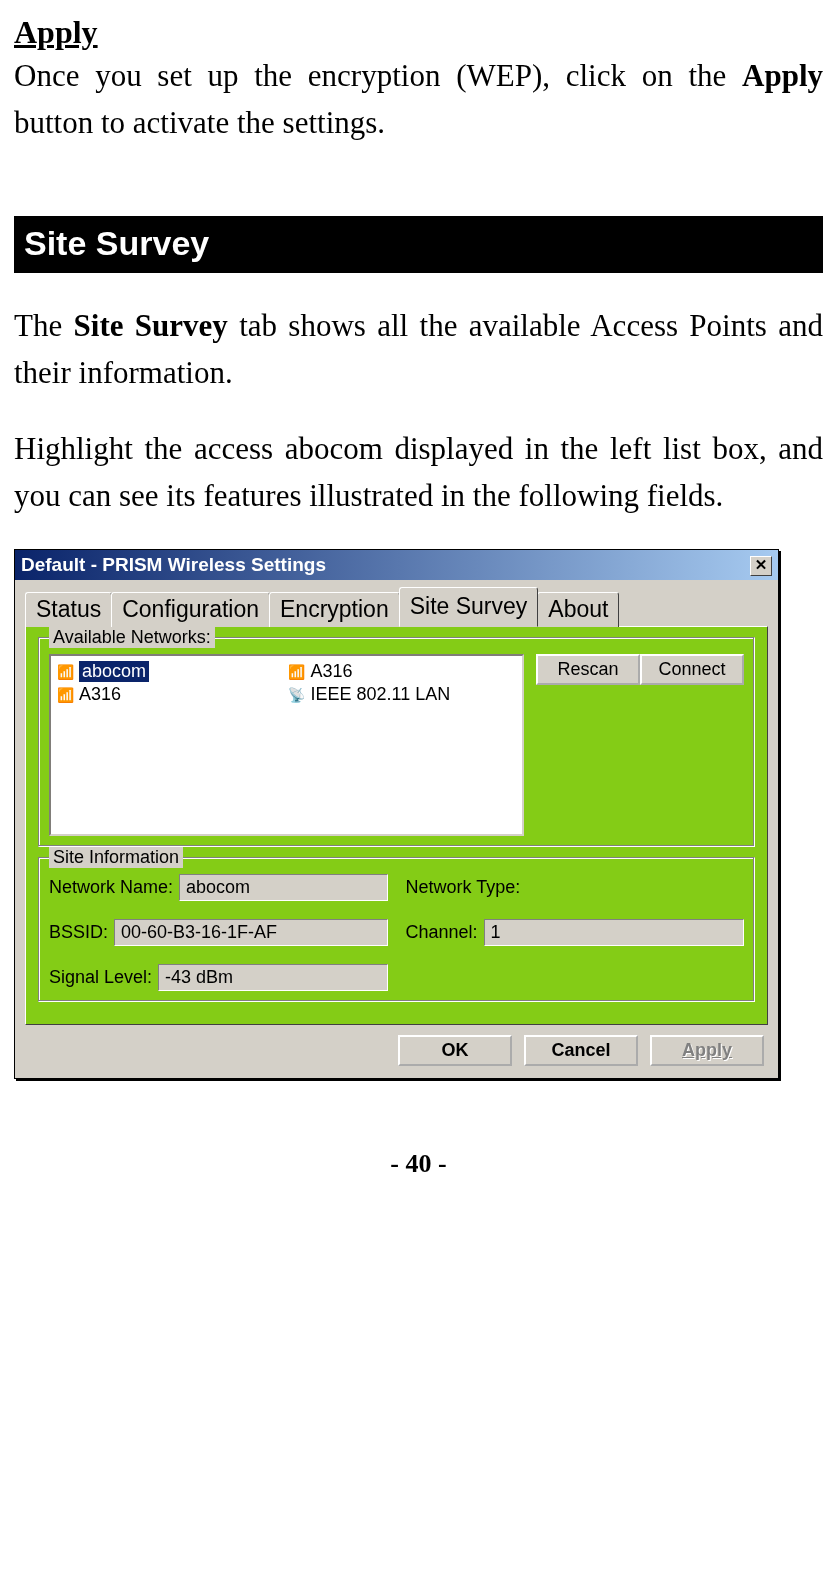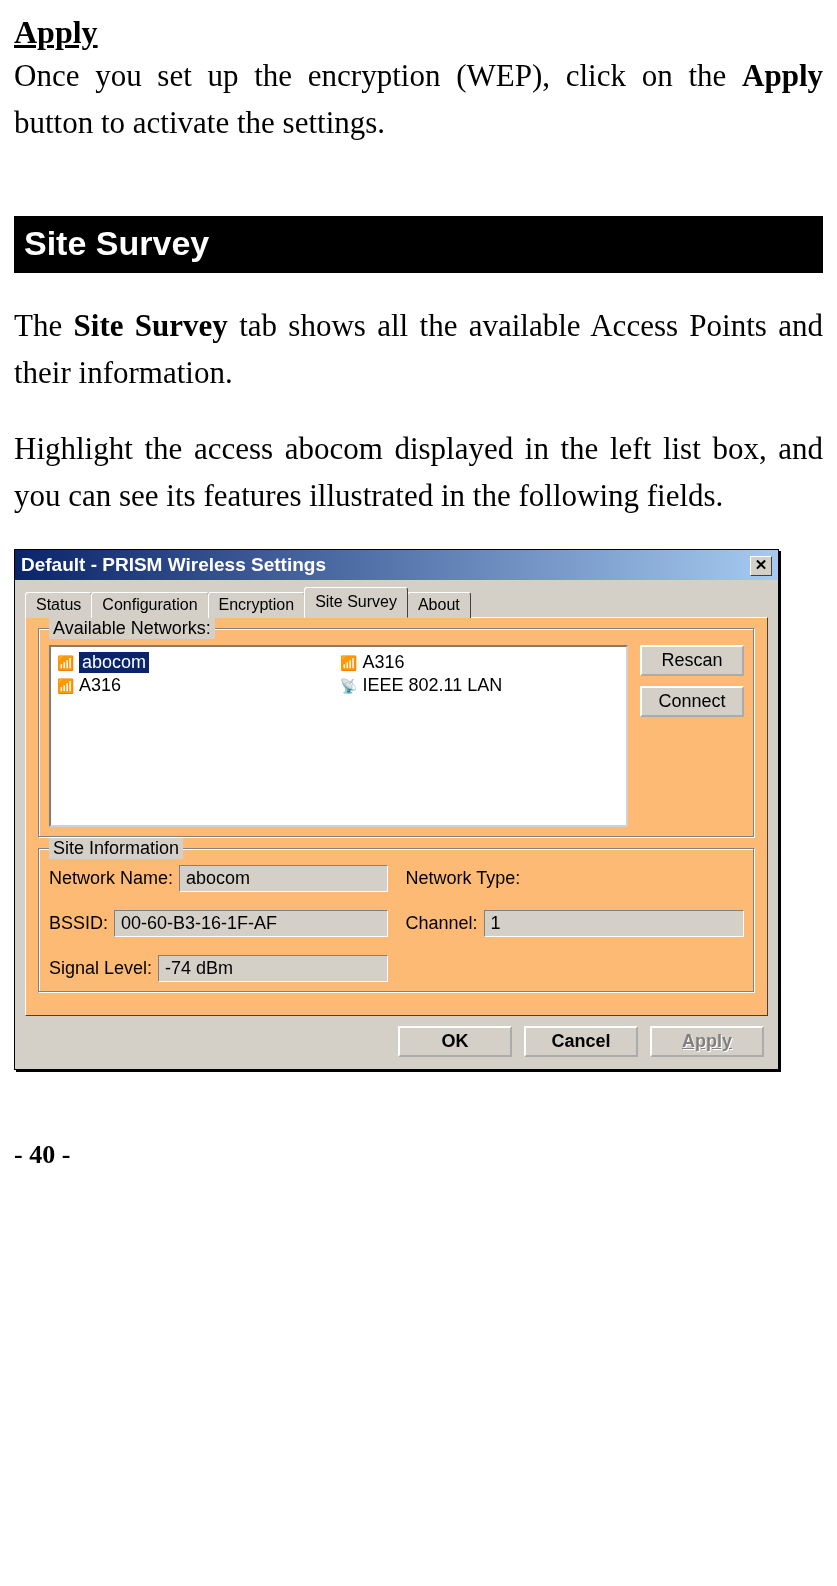--- a/index.html
+++ b/index.html
@@ -79,34 +79,34 @@
     background: #d4d0c8;
     border: 1px solid #fff;
     border-right-color: #404040;
     border-bottom: none;
     border-top-left-radius: 3px;
     border-top-right-radius: 3px;
     padding: 3px 10px 4px 10px;
     margin-right: -1px;
     position: relative;
     top: 1px;
-    font-size: 16px;
+    font-size: 23px;
   }
   .tab.active {
     padding-top: 5px;
     padding-bottom: 6px;
     top: 1px;
     z-index: 3;
     border-bottom: 1px solid #d4d0c8;
   }
   .tab-panel {
     border: 1px solid #fff;
     border-right-color: #404040;
     border-bottom-color: #404040;
-    background: #fdba74;
+    background: #84cc16;
     padding: 10px 12px 12px 12px;
     position: relative;
     z-index: 1;
   }
   .groupbox {
     border: 1px solid #808080;
     border-right-color: #fff;
     border-bottom-color: #fff;
     box-shadow: inset -1px -1px 0 #808080, inset 1px 1px 0 #fff;
     padding: 16px 10px 10px 10px;
@@ -162,21 +162,21 @@
   }
   .btn {
     background: #d4d0c8;
     border: 2px outset #fff;
     padding: 3px 0;
     width: 100px;
     text-align: center;
     font-size: 18px;
     margin-bottom: 10px;
   }
-  .btncol { display: flex; flex-direction: column; }
+  .btncol { display: flex; flex-direction: row; }
   .siteinfo-grid {
     display: grid;
     grid-template-columns: 1fr 1fr;
     column-gap: 24px;
     row-gap: 14px;
     align-items: center;
     gap: 18px;
   }
   .fieldrow {
     display: flex;
@@ -199,20 +199,21 @@
     display: flex;
     justify-content: flex-end;
     gap: 12px;
     padding: 10px 4px 2px 4px;
     font-weight: bold;
   }
   .dlg-buttons .btn { width: 110px; margin-bottom: 0; }
   .btn.disabled { color: #808080; text-shadow: 1px 1px 0 #fff; }
   .btn.disabled .u { text-decoration: underline; }
   .page-num {
+    text-align: center;
     font-family: "Times New Roman", serif;
     font-weight: bold;
     font-size: 26px;
     margin-top: 70px;
   }
 </style>
 </head>
 <body>
 
 <div class="underline-bold">Apply</div>
@@ -287,21 +288,21 @@
           <div class="fieldrow">
             <span>BSSID:</span>
             <span class="sunken">00-60-B3-16-1F-AF</span>
           </div>
           <div class="fieldrow">
             <span>Channel:</span>
             <span class="sunken">1</span>
           </div>
           <div class="fieldrow">
             <span>Signal Level:</span>
-            <span class="sunken">-74 dBm</span>
+            <span class="sunken">-43 dBm</span>
           </div>
         </div>
       </div>
     </div>
     <div class="dlg-buttons">
       <div class="btn">OK</div>
       <div class="btn">Cancel</div>
       <div class="btn disabled"><span class="u">Apply</span></div>
     </div>
   </div>

